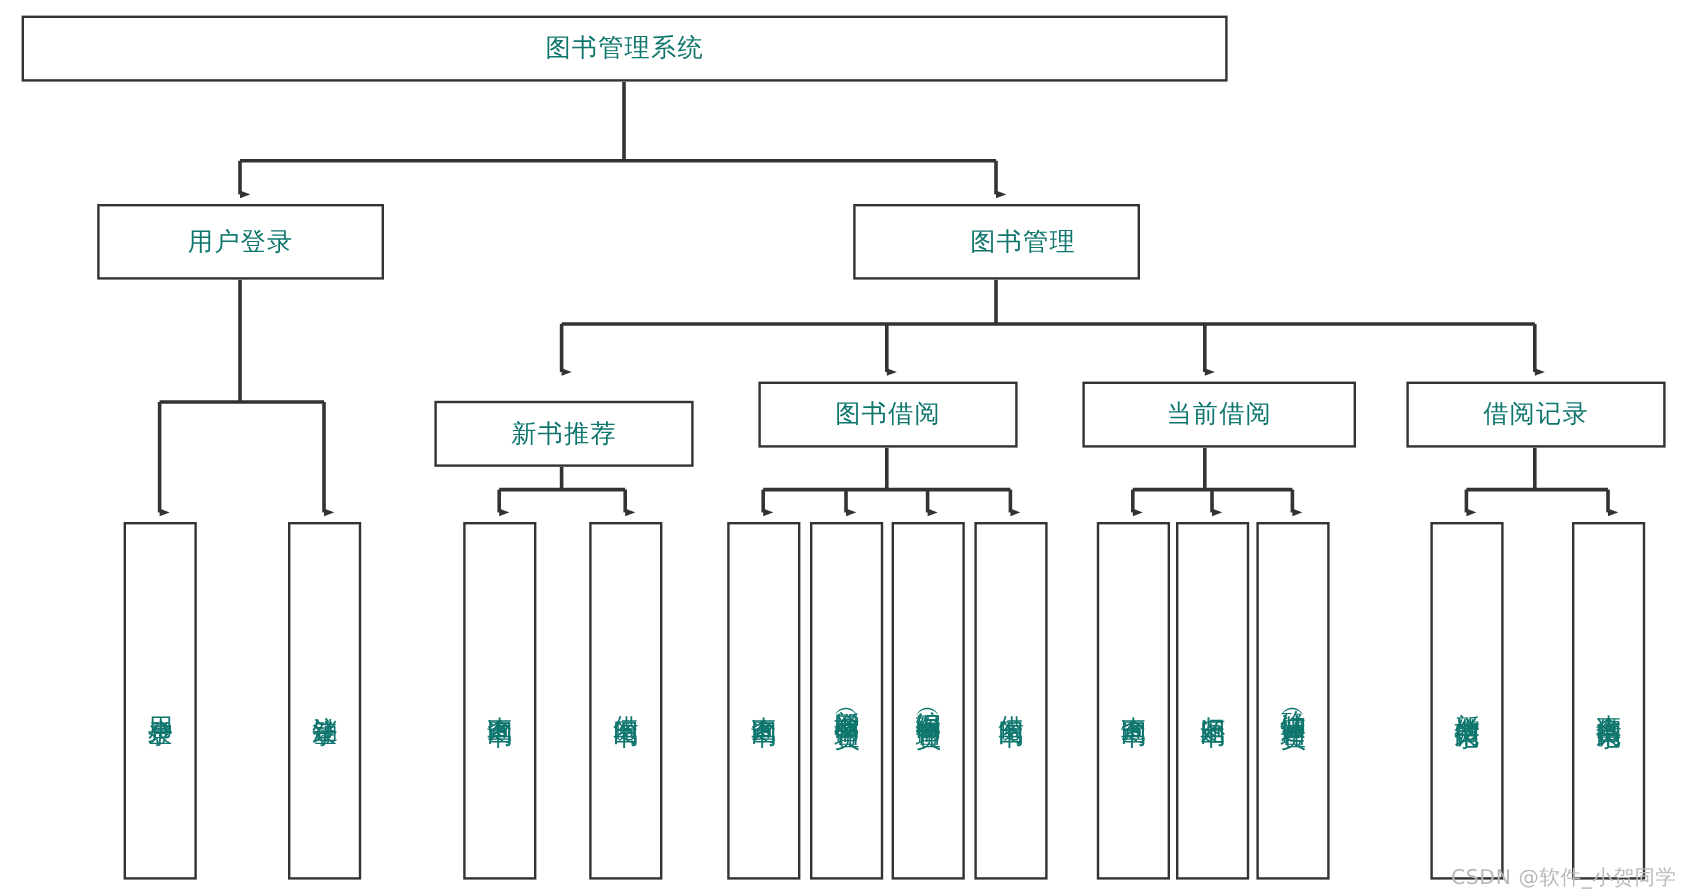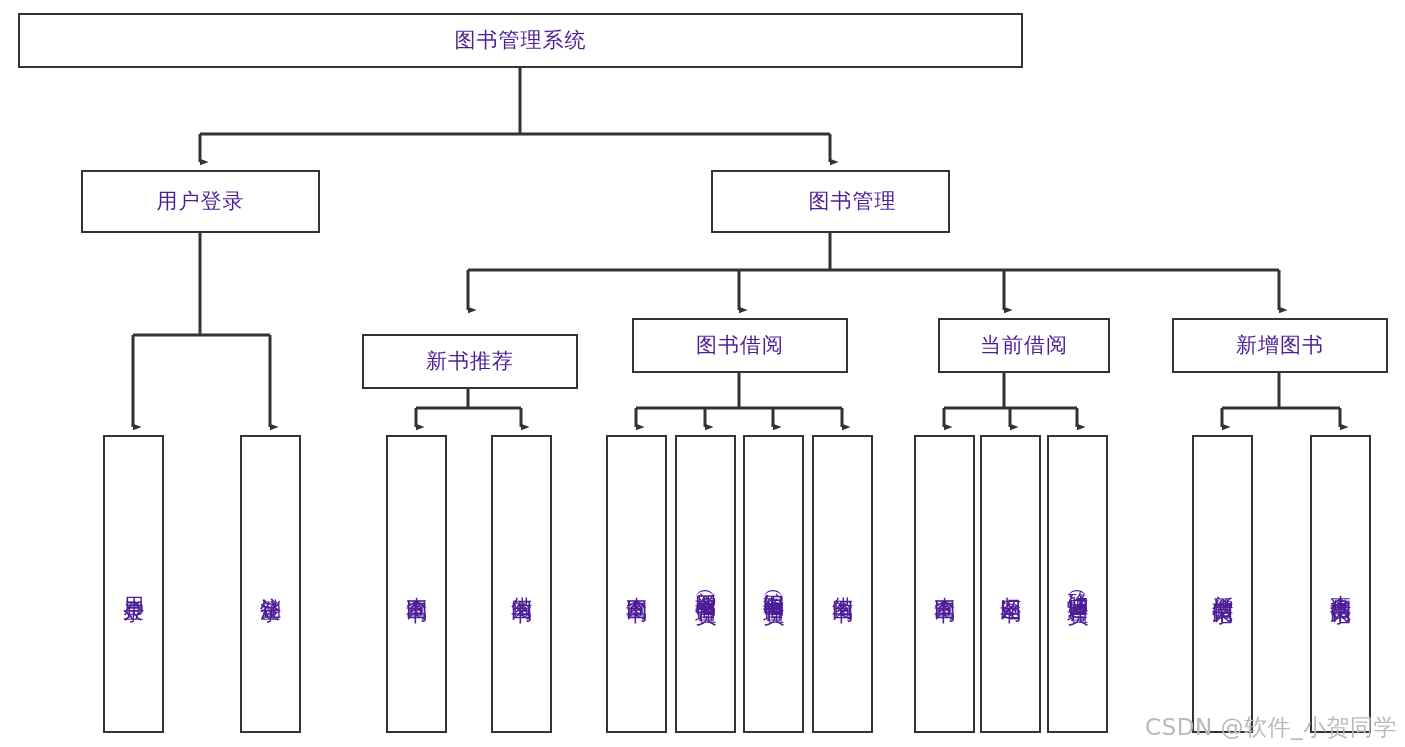--- a/index.html
+++ b/index.html
@@ -27,21 +27,21 @@
     pointer-events: none;
   }
   .node {
     position: absolute;
     box-sizing: border-box;
     background: #ffffff;
     border: 2px solid #333333;
     display: flex;
     align-items: center;
     justify-content: center;
-    color: #4c1d95;
+    color: #0f766e;
   }
   .node.horiz {
     font-size: 21px;
     letter-spacing: 1px;
     line-height: 1.2;
   }
   .node.vert {
     writing-mode: vertical-rl;
     text-orientation: upright;
     font-size: 21px;
@@ -56,21 +56,21 @@
     display: block;
   }
   .node.vert .node-label {
     writing-mode: vertical-rl;
     text-orientation: upright;
   }
   #watermark {
     position: absolute;
     right: 8px;
     bottom: 4px;
-    font-size: 23px;
+    font-size: 17px;
     color: #b9b9b9;
     letter-spacing: 0.5px;
     user-select: none;
     white-space: nowrap;
   }
 </style>
 </head>
 <body>
 
 <div id="diagram-root">
@@ -135,25 +135,25 @@
   <div class="node horiz" style="left:711px; top:170px; width:239px; height:63px;padding-left:44px;">
     <span class="node-label">图书管理</span>
   </div>
 
   <div class="node horiz" style="left:362px; top:334px; width:216px; height:55px;">
     <span class="node-label">新书推荐</span>
   </div>
   <div class="node horiz" style="left:632px; top:318px; width:216px; height:55px;text-align:right;">
     <span class="node-label">图书借阅</span>
   </div>
-  <div class="node horiz" style="left:938px; top:318px; width:172px; height:55px;">
+  <div class="node horiz" style="left:902px; top:318px; width:228px; height:55px;">
     <span class="node-label">当前借阅</span>
   </div>
   <div class="node horiz" style="left:1172px; top:318px; width:216px; height:55px;">
-    <span class="node-label">新增图书</span>
+    <span class="node-label">借阅记录</span>
   </div>
 
   <div class="node vert" style="left:103px; top:435px; width:61px; height:298px;">
     <span class="node-label">用户登录</span>
   </div>
   <div class="node vert" style="left:240px; top:435px; width:61px; height:298px;">
     <span class="node-label">注销登录</span>
   </div>
 
   <div class="node vert" style="left:386px; top:435px; width:61px; height:298px;">

